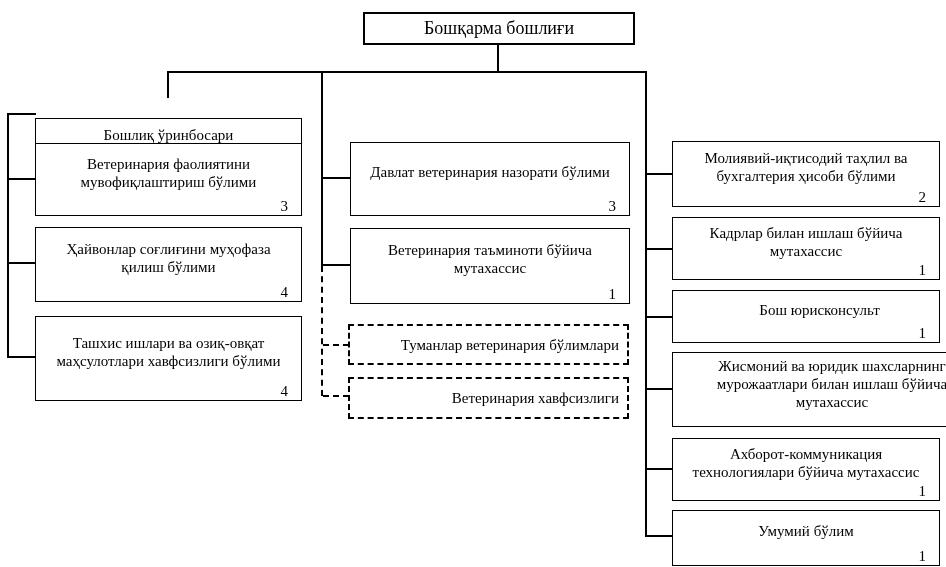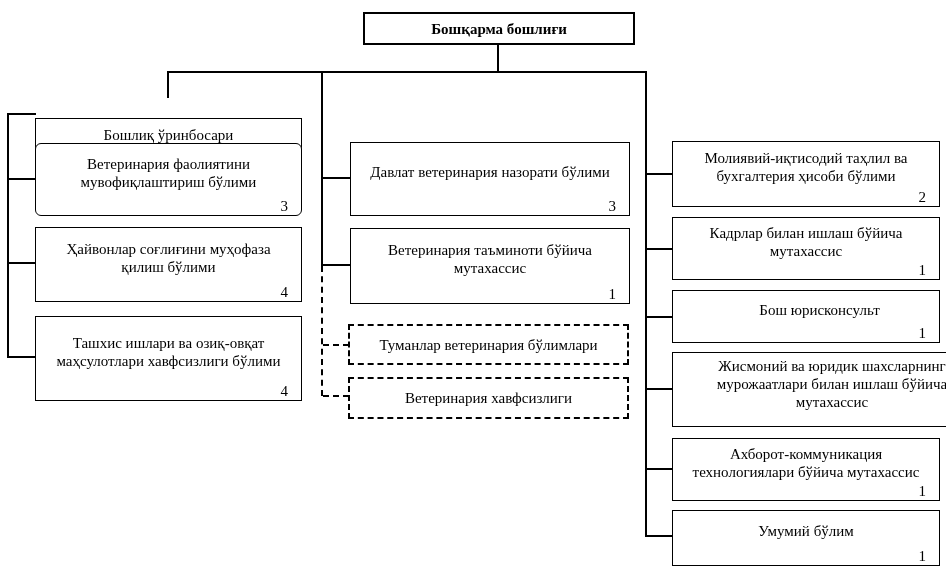--- a/index.html
+++ b/index.html
@@ -27,24 +27,24 @@
   .box.has-count { padding-bottom:16px; }
   .box .count {
     position:absolute;
     right:13px;
     bottom:0px;
     font-size:15px;
     line-height:1.2;
   }
   .root-box {
     border:2px solid #000000;
-    font-weight:bold;
-    font-size:15px;
+    font-weight:normal;
+    font-size:18px;
   }
-  .dashed-box { border:2px dashed #000000; }
+  .dashed-box { border:2px dashed #000000;justify-content:flex-end; }
   .ln { position:absolute; background:#000000; }
   .ln-dash-v { position:absolute; width:0; border-left:2px dashed #000000; }
   .ln-dash-h { position:absolute; height:0; border-top:2px dashed #000000; }
 </style>
 </head>
 <body>
 
 <div id="canvas">
 
   <div class="ln" style="left:497px; top:44px;  width:2px;  height:28px;"></div>
@@ -73,21 +73,21 @@
   <div class="ln" style="left:645px; top:535px; width:28px; height:2px;"></div>
 
   <div class="box root-box" style="left:363px; top:12px; width:272px; height:33px;">
     <span>Бошқарма бошлиғи</span>
   </div>
 
   <div class="box" style="left:35px; top:97px; width:267px; height:34px;margin-top:21px;">
     <span>Бошлиқ ўринбосари</span>
   </div>
 
-  <div class="box has-count" style="left:35px; top:143px; width:267px; height:73px;border-radius:6px;">
+  <div class="box has-count" style="left:35px; top:143px; width:267px; height:73px;">
     <span>Ветеринария фаолиятини мувофиқлаштириш бўлими</span>
     <span class="count">3</span>
   </div>
 
   <div class="box has-count" style="left:35px; top:227px; width:267px; height:75px;">
     <span>Ҳайвонлар соғлиғини муҳофаза қилиш бўлими</span>
     <span class="count">4</span>
   </div>
 
   <div class="box has-count" style="left:35px; top:316px; width:267px; height:85px;">

